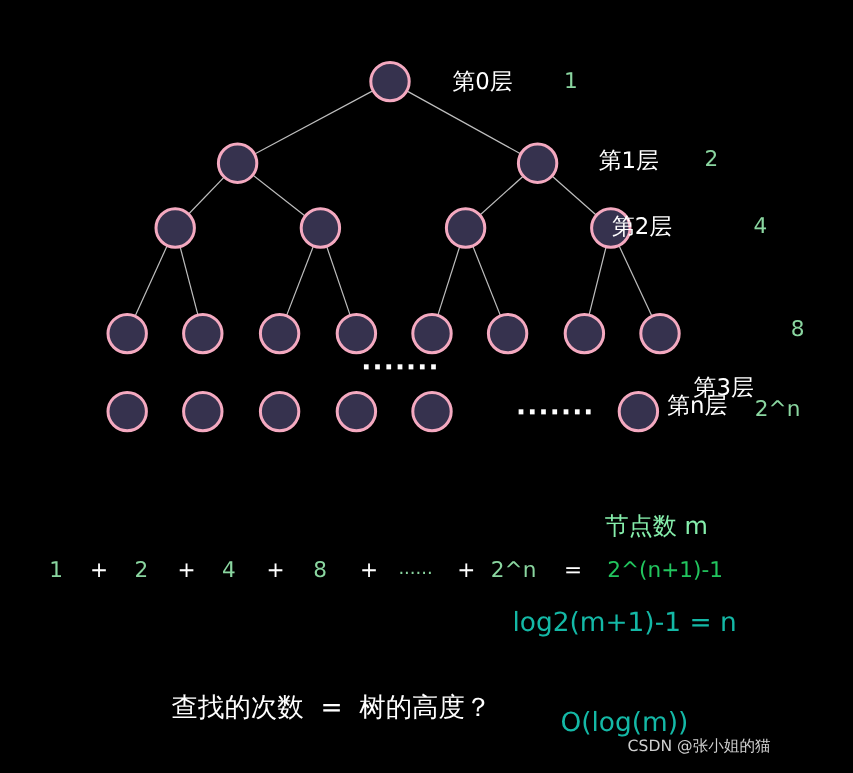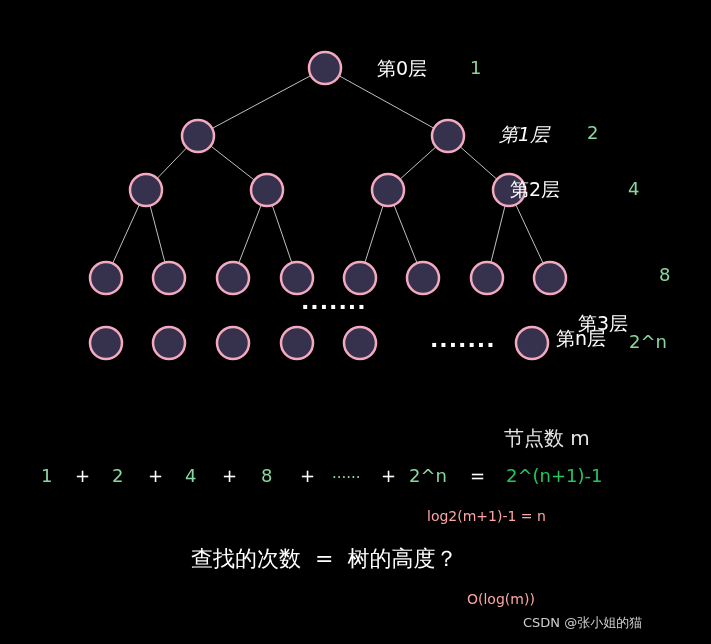--- a/index.html
+++ b/index.html
@@ -7,22 +7,22 @@
            font-family:"DejaVu Sans", "Liberation Sans", sans-serif; }
     #tree { position:absolute; left:0; top:0; width:711px; height:644px; }
     .txt { position:absolute; white-space:nowrap; line-height:1; }
     .lvl { color:#ffffff; font-size:19px; }
     .cnt { color:#8ad6a0; font-size:18px; }
     .dots { color:#ffffff; font-size:22px; letter-spacing:1px; font-weight:bold; }
     .eq { font-size:18px; }
     .g { color:#8ad6a0; }
     .w { color:#ffffff; }
     .pink { color:#22c55e; }
-    .cyan { color:#e5e5e5; font-size:20px; }
-    .green2 { color:#fca5a5; font-size:14px; }
+    .cyan { color:#86efac; font-size:20px; }
+    .green2 { color:#14b8a6; font-size:22px; }
     .big { color:#ffffff; font-size:22px; }
     .wm { color:#cfcfcf; font-size:13px; }
   </style>
 </head>
 <body>
 
 <svg id="tree" xmlns="http://www.w3.org/2000/svg" width="711" height="644">
     <line x1="325" y1="68" x2="198" y2="136" stroke="#bfbfbf" stroke-width="1"></line>
     <line x1="325" y1="68" x2="448" y2="136" stroke="#bfbfbf" stroke-width="1"></line>
     <line x1="198" y1="136" x2="146" y2="190" stroke="#bfbfbf" stroke-width="1"></line>
@@ -56,21 +56,21 @@
     <circle cx="169" cy="343" r="16" fill="#36324e" stroke="#f4a9c0" stroke-width="2.5"></circle>
     <circle cx="233" cy="343" r="16" fill="#36324e" stroke="#f4a9c0" stroke-width="2.5"></circle>
     <circle cx="297" cy="343" r="16" fill="#36324e" stroke="#f4a9c0" stroke-width="2.5"></circle>
     <circle cx="360" cy="343" r="16" fill="#36324e" stroke="#f4a9c0" stroke-width="2.5"></circle>
     <circle cx="532" cy="343" r="16" fill="#36324e" stroke="#f4a9c0" stroke-width="2.5"></circle>
   </svg>
 
 <div class="txt lvl" style="left:377px;top:59px;">第0层</div>
 <div class="txt cnt" style="left:470px;top:59px;">1</div>
 
-<div class="txt lvl" style="left:499px;top:125px;font-style:italic;">第1层</div>
+<div class="txt lvl" style="left:499px;top:125px;">第1层</div>
 <div class="txt cnt" style="left:587px;top:124px;">2</div>
 
 <div class="txt lvl" style="left:510px;top:180px;">第2层</div>
 <div class="txt cnt" style="left:628px;top:180px;">4</div>
 
 <div class="txt lvl" style="left:578px;top:267px;margin-top:47px;">第3层</div>
 <div class="txt cnt" style="left:659px;top:266px;">8</div>
 
 <div class="txt lvl" style="left:556px;top:329px;">第n层</div>
 <div class="txt cnt" style="left:629px;top:333px;">2^n</div>
@@ -89,16 +89,16 @@
 <div class="txt eq g" style="left:261px;top:467px;">8</div>
 <div class="txt eq w" style="left:300px;top:467px;">+</div>
 <div class="txt eq g" style="left:332px;top:466px;font-size:15px;">......</div>
 <div class="txt eq w" style="left:381px;top:467px;">+</div>
 <div class="txt eq g" style="left:409px;top:467px;">2^n</div>
 <div class="txt eq w" style="left:470px;top:467px;">=</div>
 <div class="txt eq pink" style="left:506px;top:467px;">2^(n+1)-1</div>
 
 <div class="txt green2" style="left:427px;top:509px;">log2(m+1)-1 = n</div>
 
-<div class="txt big" style="left:143px;top:548px;white-space:pre;margin-left:48px;">查找的次数  =  树的高度？</div>
+<div class="txt big" style="left:143px;top:580px;white-space:pre;">查找的次数  =  树的高度？</div>
 <div class="txt green2" style="left:467px;top:592px;">O(log(m))</div>
 
 <div class="txt wm" style="left:523px;top:616px;">CSDN @张小姐的猫</div>
 
 </body></html>

